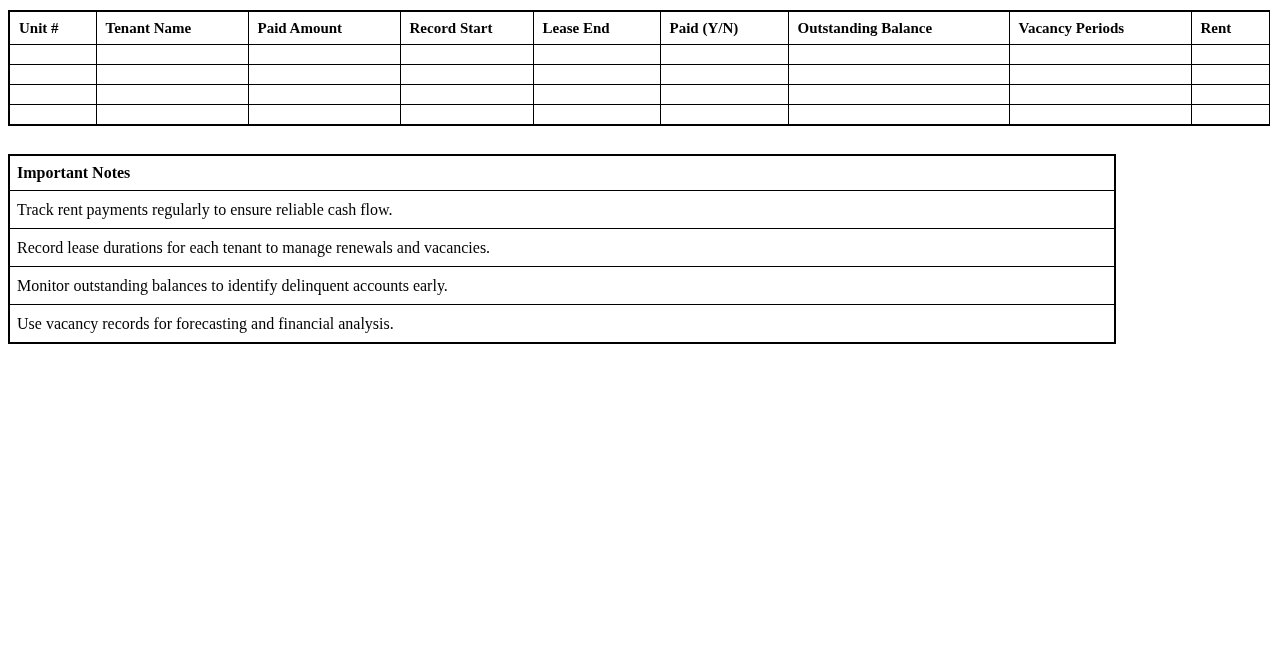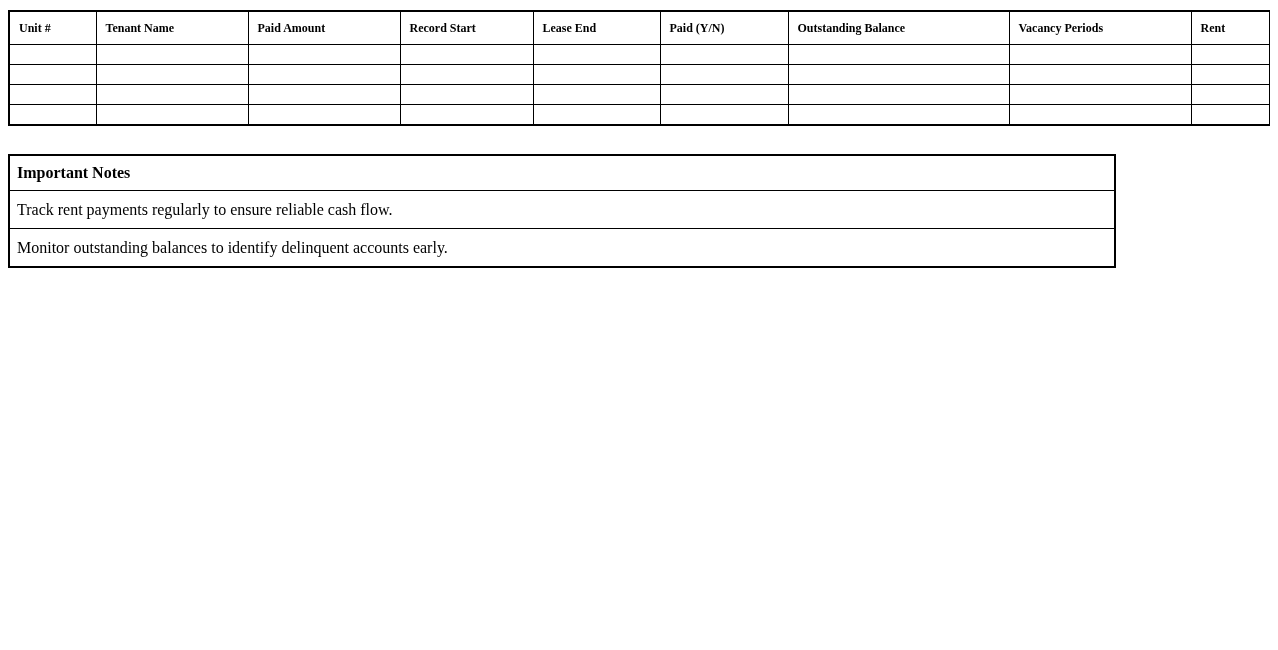--- a/index.html
+++ b/index.html
@@ -22,21 +22,21 @@
     overflow: hidden;
     white-space: nowrap;
   }
   
   .rent-table th {
     font-weight: bold;
     text-align: left;
     vertical-align: middle;
     height: 32px;
     padding: 0 9px;
-    font-size: 12px;
+    font-size: 15px;
   }
   .rent-table td {
     height: 19px;
     padding: 0 9px;
   }
   
   col.c0 { width: 87px;  }
   col.c1 { width: 152px; }
   col.c2 { width: 152px; }
   col.c3 { width: 133px; }
@@ -142,18 +142,24 @@
 
   <table class="notes-table">
     <tbody>
       <tr>
         <td class="notes-title">Important Notes</td>
       </tr>
       <tr>
         <td class="note">Track rent payments regularly to ensure reliable cash flow.</td>
       </tr>
       <tr>
+        <td class="note">Record lease durations for each tenant to manage renewals and vacancies.</td>
+      </tr>
+      <tr>
         <td class="note">Monitor outstanding balances to identify delinquent accounts early.</td>
+      </tr>
+      <tr>
+        <td class="note">Use vacancy records for forecasting and financial analysis.</td>
       </tr>
     </tbody>
   </table>
 
 </div>
 
 </body></html>

